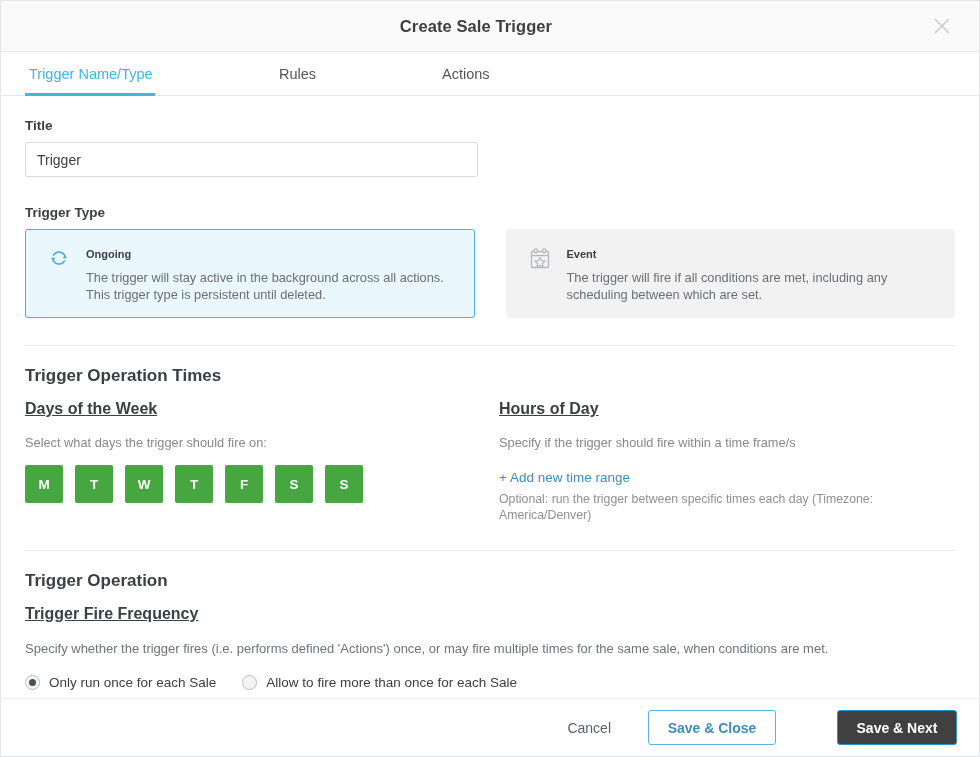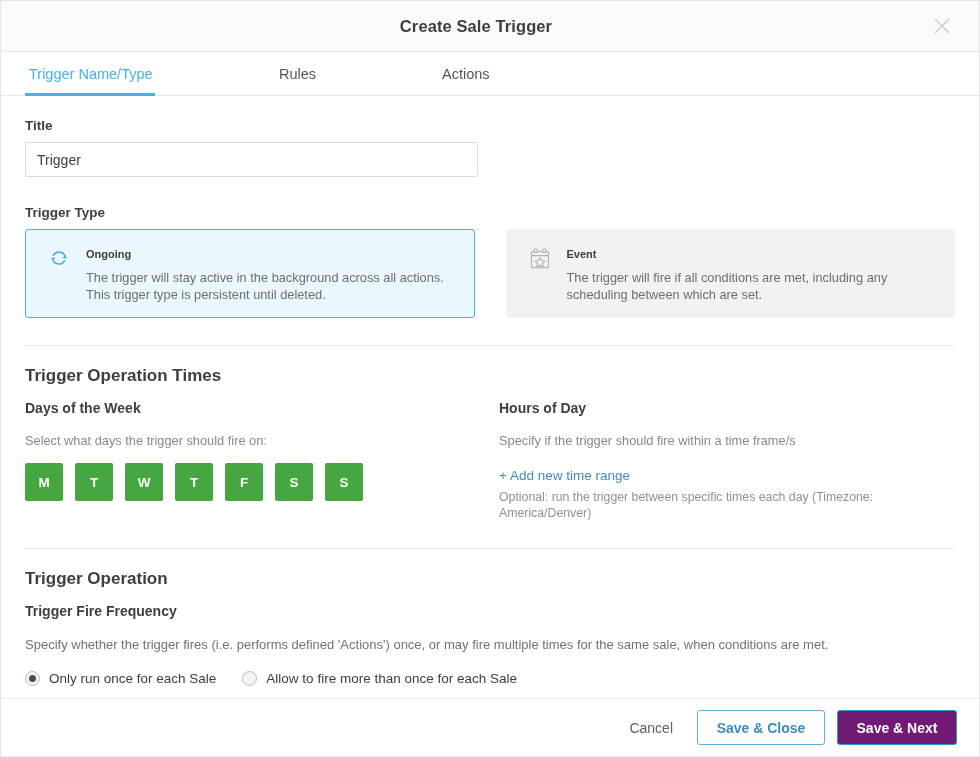--- a/index.html
+++ b/index.html
@@ -167,23 +167,24 @@
   }
 
   .two-col {
     display: flex;
     margin-top: 14px;
   }
   .col-left { width: 474px; flex: 0 0 474px; }
   .col-right { flex: 1; }
 
   .sub-heading {
-    font-size: 14px;
-    font-weight: bold;
-    color: #3c4043;
+    font-size: 16px;
+    font-weight: bold;
+    color: #3c4043;
+    text-decoration: underline;
   }
   .hint {
     font-size: 12.8px;
     color: #85898d;
     margin-top: 16px;
     line-height: 17px;
   }
 
   .days-row {
     display: flex;
@@ -257,21 +258,21 @@
   
   .footer {
     flex: 0 0 58px;
     height: 58px;
     border-top: 1px solid #ededee;
     background: #fff;
     display: flex;
     align-items: center;
     justify-content: flex-end;
     padding-right: 22px;
-    gap: 0;
+    gap: 13px;
   }
   .btn {
     font-family: "Liberation Sans", sans-serif;
     font-size: 14px;
     font-weight: bold;
     border-radius: 3px;
     cursor: pointer;
     display: flex; align-items: center; justify-content: center;
   }
   .btn-link {
@@ -284,25 +285,26 @@
   }
   .btn-outline {
     background: #fff;
     border: 1px solid #59b4e0;
     color: #3c8dbc;
     height: 35px;
     width: 128px;
     margin-right: 12px;
   }
   .btn-primary {
-    background: #701a75;
+    background: #404040;
     border: 1px solid #2b93ce;
     color: #fff;
     height: 35px;
     width: 120px;
+    margin-left: 36px;
   }
 </style>
 </head>
 <body>
 
 <div class="modal">
 
   <div class="modal-header">
     <div class="modal-title">Create Sale Trigger</div>
     <div class="close-btn">

